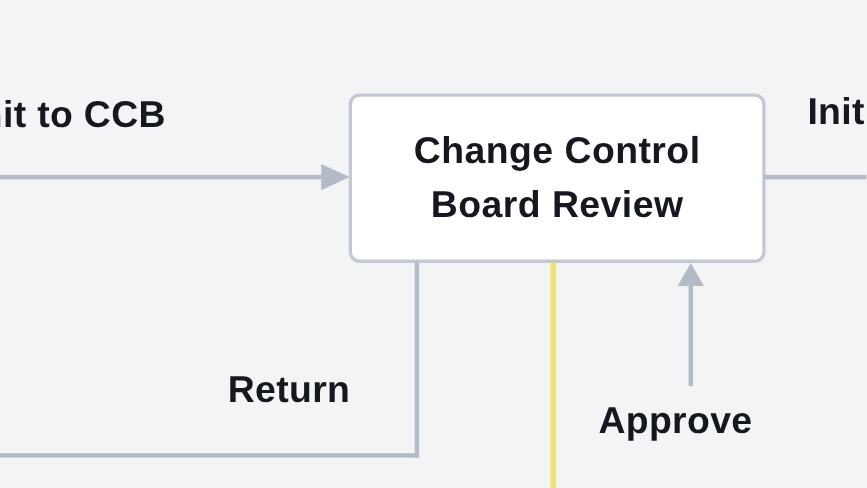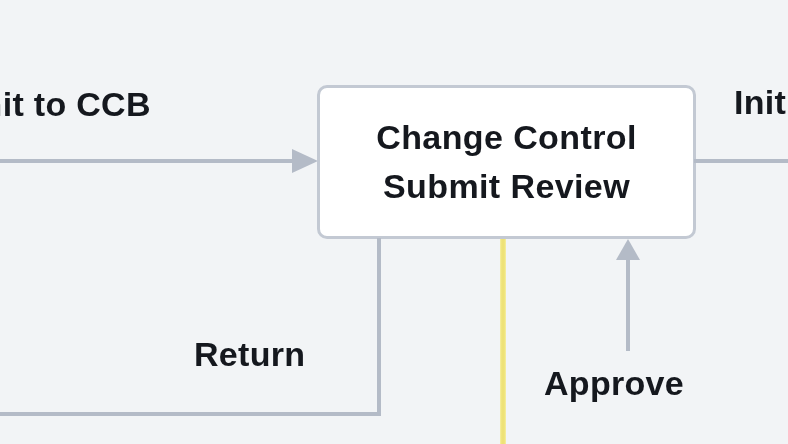--- a/index.html
+++ b/index.html
@@ -57,29 +57,29 @@
 <body>
 
 <div class="stage">
 
   <div class="line" style="left:0;top:159px;width:293px;height:4px;"></div>
   <div class="tri-right" style="left:292px;top:149px;"></div>
   <div class="edge-label" style="left:-93px;top:84px;">Submit to CCB</div>
 
   <div class="node">
     <span class="node-line">Change Control</span>
-    <span class="node-line">Submit Review</span>
+    <span class="node-line">Board Review</span>
   </div>
 
   <div class="line" style="left:694px;top:159px;width:94px;height:4px;"></div>
   <div class="edge-label" style="left:734px;top:82px;">Initiate</div>
 
   <div class="edge-highlight" style="left:500px;top:239px;width:6px;height:205px;"></div>
 
   <div class="line" style="left:377px;top:238px;width:4px;height:178px;"></div>
   <div class="line" style="left:0;top:412px;width:381px;height:4px;"></div>
-  <div class="edge-label" style="left:194px;top:334px;">Return</div>
+  <div class="edge-label" style="left:207px;top:334px;">Return</div>
 
   <div class="line" style="left:626px;top:258px;width:4px;height:93px;"></div>
   <div class="tri-up" style="left:616px;top:239px;"></div>
   <div class="edge-label" style="left:544px;top:363px;">Approve</div>
 
 </div>
 
 </body></html>

